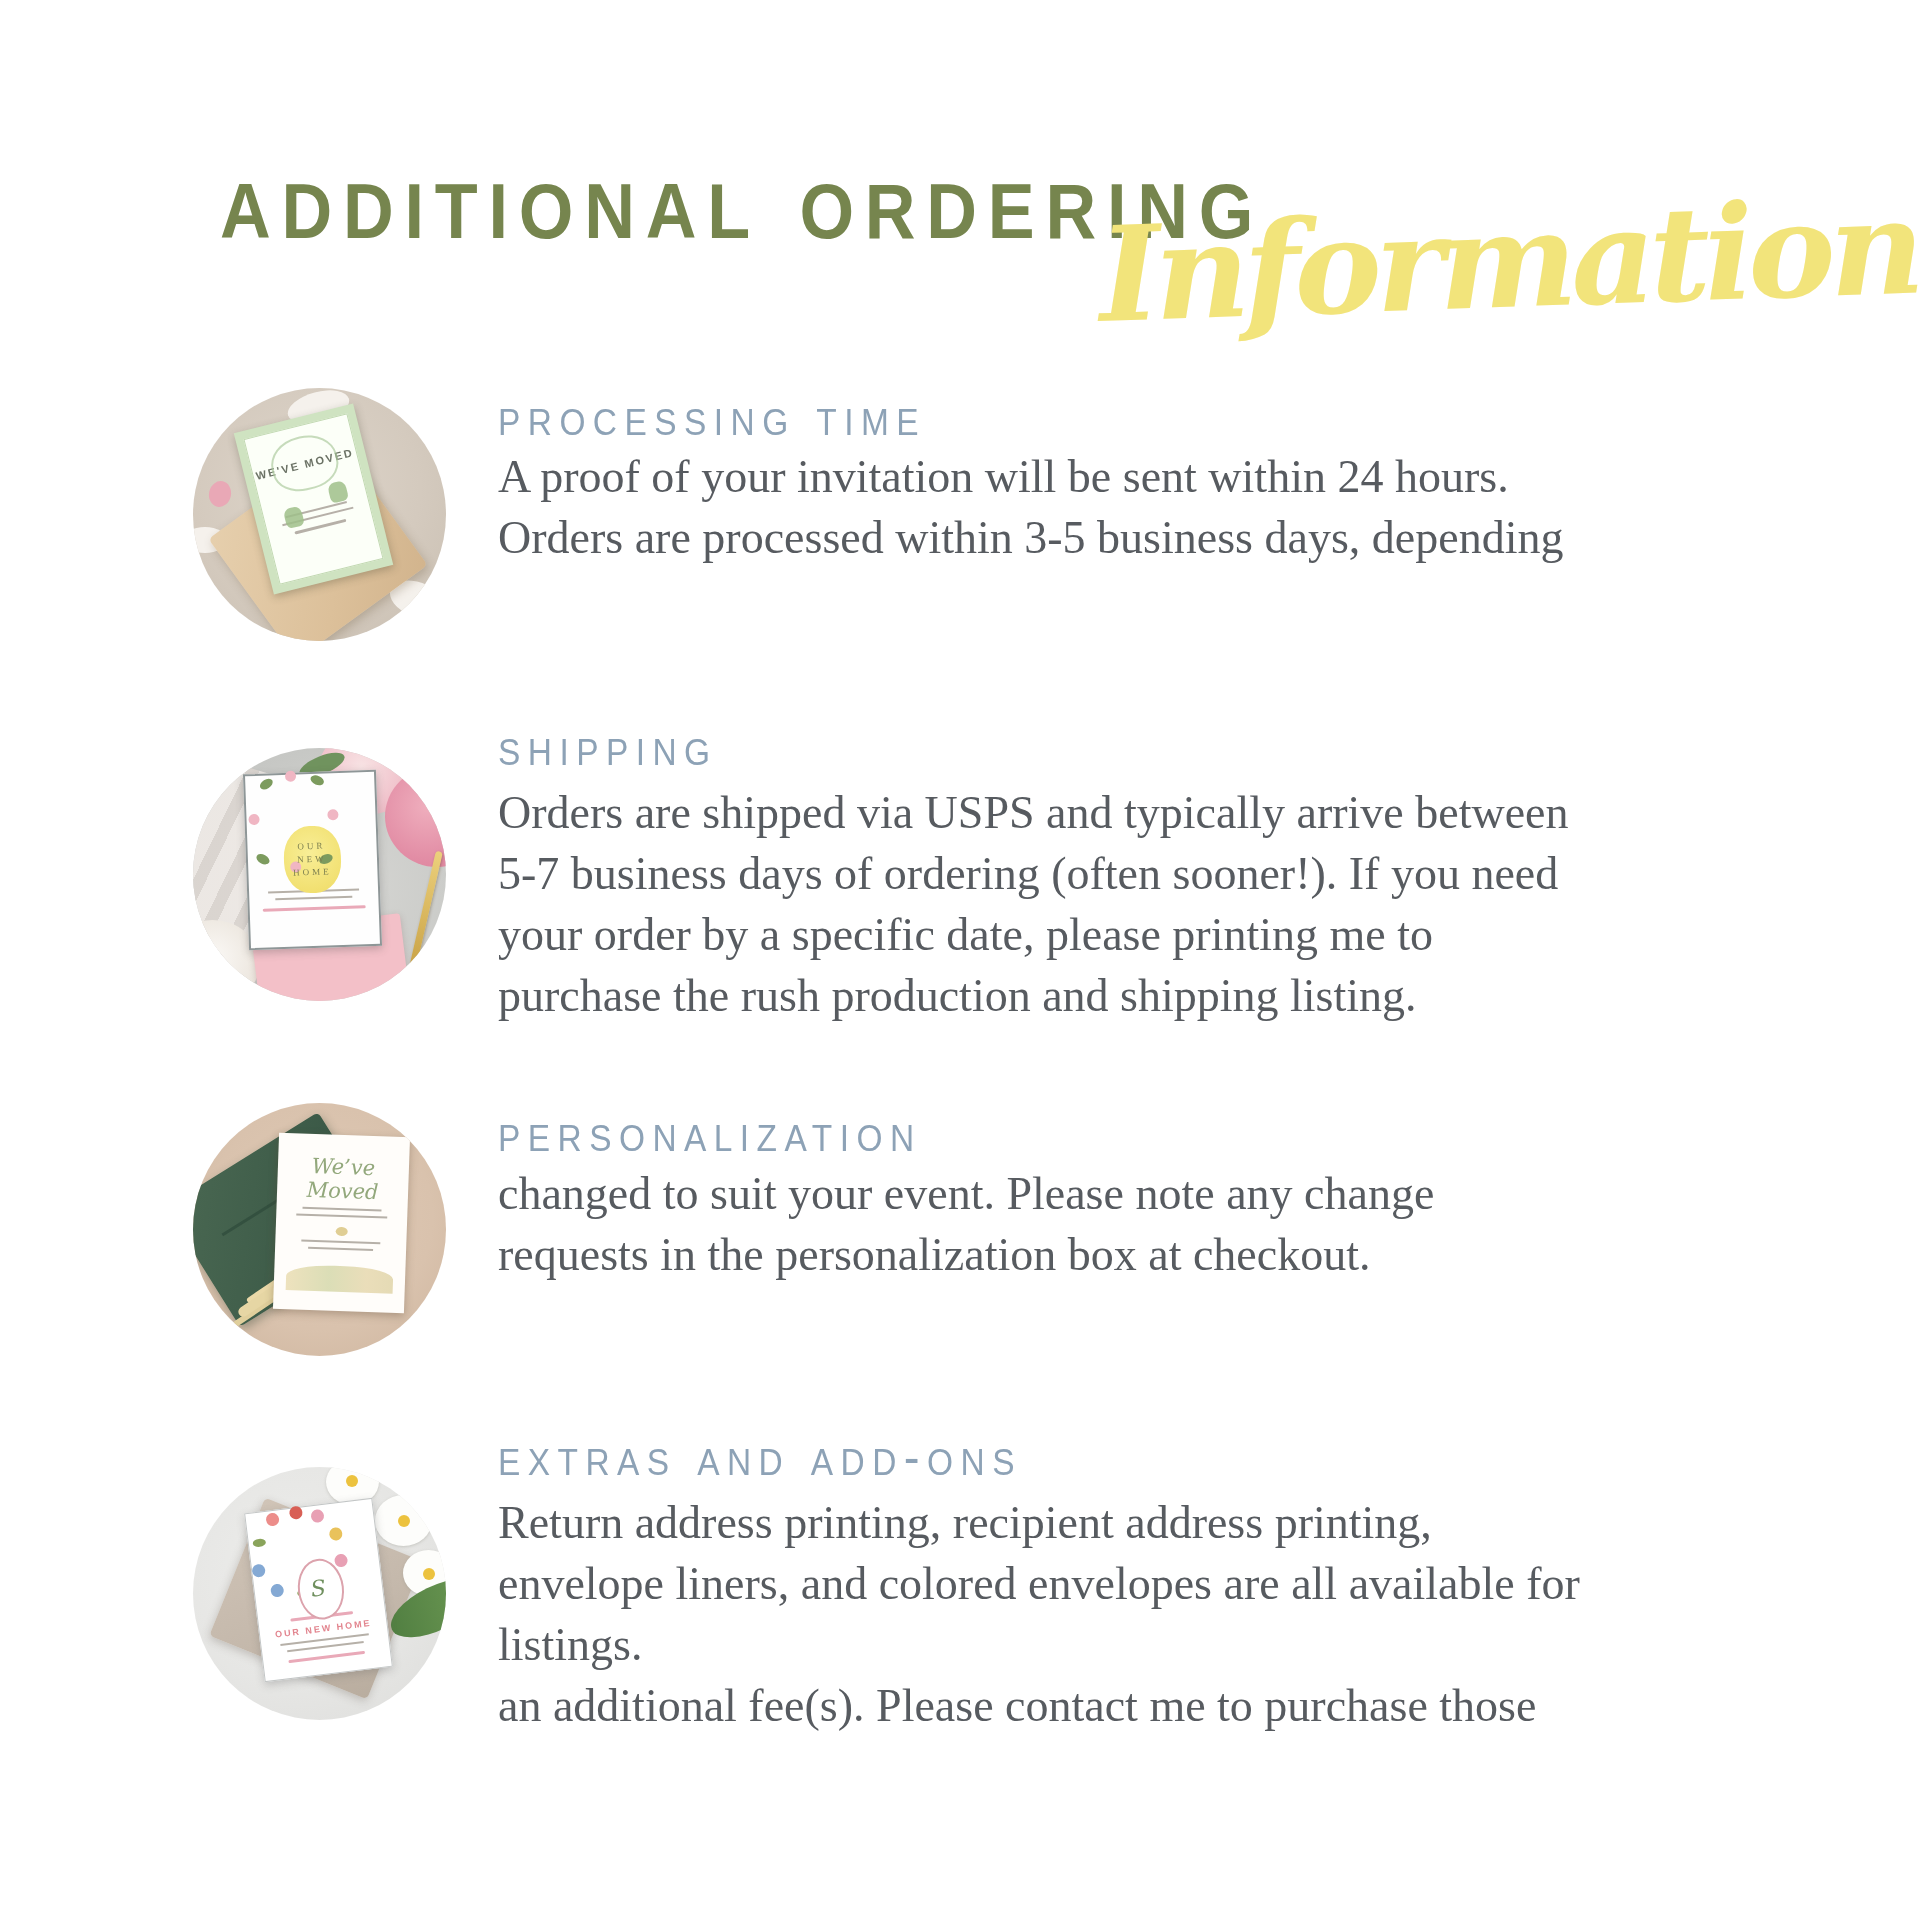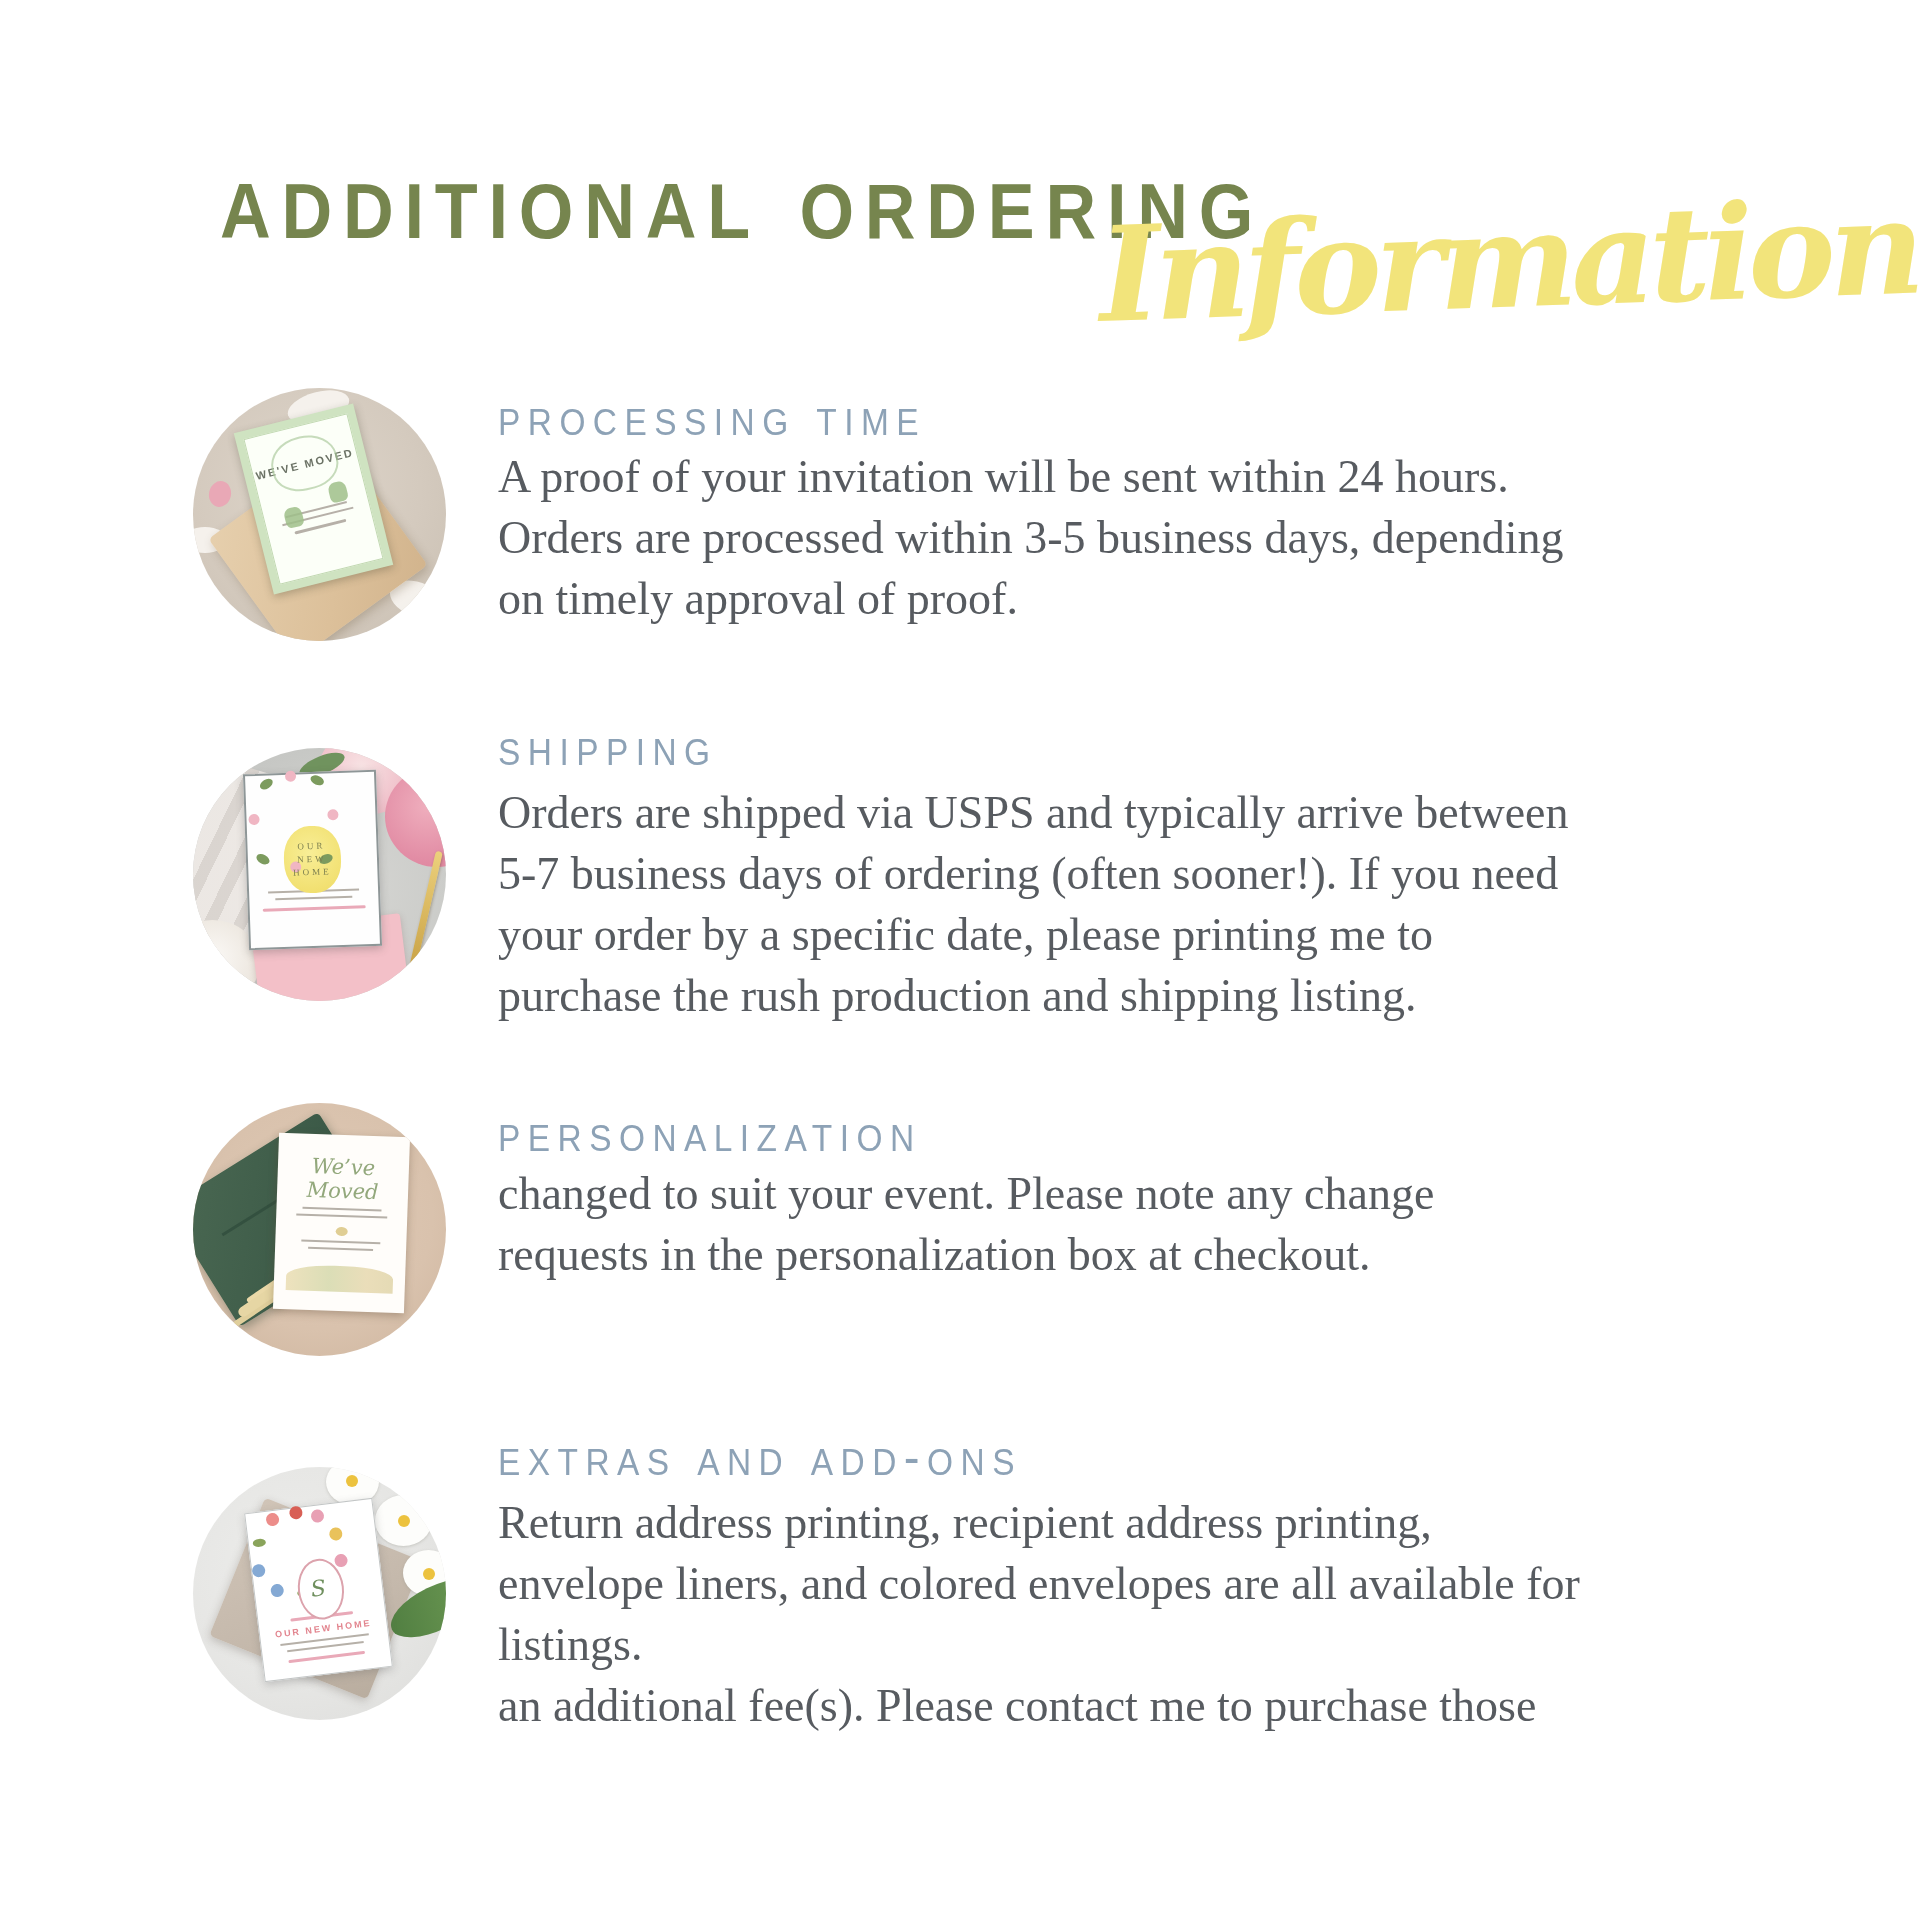--- a/index.html
+++ b/index.html
@@ -172,21 +172,20 @@
           <span class="bar gray w70"></span>
           <span class="sbar gray w50"></span>
         </span>
       </div>
     </div>
   </div>
   <h2 class="h2 s1">Processing Time</h2>
   <div class="body s1">
     <div class="line">A proof of your invitation will be sent within 24 hours.</div>
     <div class="line">Orders are processed within 3-5 business days, depending</div>
-    <div class="line">on timely approval of proof.</div>
   </div>
 
   <div class="photo p2">
     <div class="ribbon"></div>
     <div class="peony1"></div>
     <div class="peony2"></div>
     <div class="leaf"></div>
     <div class="saucer"></div>
     <div class="envp"></div>
     <div class="pen"></div>

